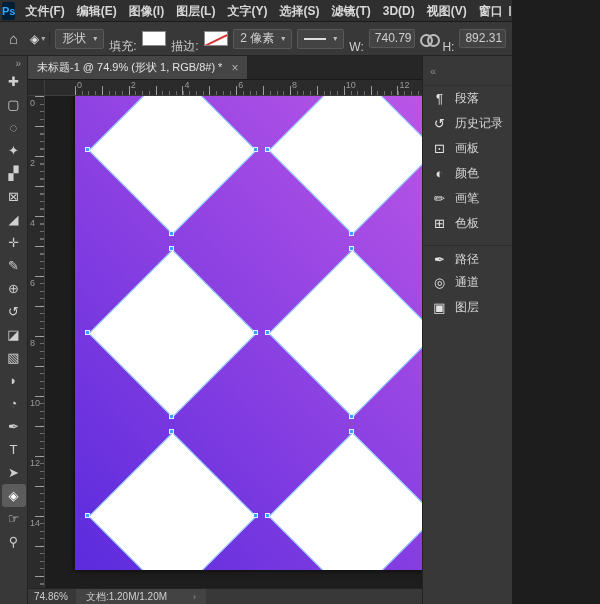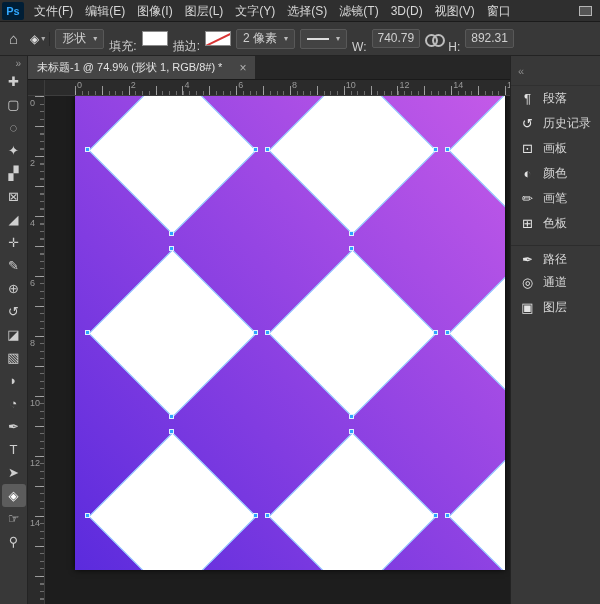--- a/index.html
+++ b/index.html
@@ -1,18 +1,18 @@
 <!DOCTYPE html>
 <html><head>
 <meta charset="utf-8">
 <style>
   * { box-sizing: border-box; margin: 0; padding: 0; }
   html,body { width:600px; height:604px; overflow:hidden; background:#1d1d1d;
     font-family:"Liberation Sans","DejaVu Sans",sans-serif; }
-  .app { width:600px; height:604px; display:flex; flex-direction:column; background:#5eead4;justify-content:flex-end; }
+  .app { width:512px; height:604px; display:flex; flex-direction:column; background:#5eead4;justify-content:flex-end; }
 
   
   .menubar { height:22px; background:#2f2f2f; border-bottom:1px solid #1b1b1b;
     display:flex; align-items:center; flex:0 0 auto; }
   .ps-logo { width:22px; height:18px; margin:0 4px 0 2px; background:#001e36; color:#31a8ff;
     font-size:11px; font-weight:bold; display:flex; align-items:center; justify-content:center; border-radius:2px; }
   .menu-item { color:#d8d8d8; font-size:12px; padding:0 6px; line-height:22px; white-space:nowrap; }
   .win-icon { margin-left:auto; margin-right:8px; width:13px; height:10px; border:1px solid #b5b5b5; background:#555; }
 
   
@@ -45,21 +45,21 @@
   .collapse { color:#9a9a9a; font-size:10px; height:13px; line-height:13px; align-self:flex-end; padding-right:6px; }
   .tool { width:24px; height:23px; display:flex; align-items:center; justify-content:center;
     color:#cfcfcf; font-size:13px; border-radius:3px; flex:0 0 auto; }
   .tool.selected { background:#5c5c5c; color:#ffffff; }
 
   
   .center { flex:1; display:flex; flex-direction:column; min-width:0; background:#1d1d1d; }
   .tabbar { height:24px; background:#262626; border-bottom:1px solid #1a1a1a;
     display:flex; align-items:flex-end; flex:0 0 auto; }
   .tab { height:23px; background:#454545; color:#e2e2e2; font-size:11px;
-    display:flex; align-items:center; gap:17px; padding:0 9px; white-space:nowrap; }
+    display:flex; align-items:center; gap:9px; padding:0 9px; white-space:nowrap; }
   .tab .close { color:#b0b0b0; font-size:12px; }
 
   .ruler-row { height:16px; display:flex; flex:0 0 auto; background:#2b2b2b; }
   .ruler-corner { width:17px; background:#2b2b2b; border-right:1px solid #3d3d3d; border-bottom:1px solid #3d3d3d; flex:0 0 auto; }
   .ruler-top { flex:1; position:relative; border-bottom:1px solid #3d3d3d; overflow:hidden; }
   .ruler-top::before { content:''; position:absolute; left:30px; right:0; bottom:0; height:4px;
     background:repeating-linear-gradient(to right, rgba(160,160,160,.55) 0 1px, transparent 1px 6.72px); }
   .ruler-top::after { content:''; position:absolute; left:30px; right:0; bottom:0; height:9px;
     background:repeating-linear-gradient(to right, rgba(180,180,180,.8) 0 1px, transparent 1px 26.87px); }
   .rnum { position:absolute; top:0; font-size:9px; color:#9a9a9a; }
@@ -95,21 +95,21 @@
   .picon { width:15px; text-align:center; font-size:13px; color:#e3e3e3; flex:0 0 auto; }
   .plabel { white-space:nowrap; overflow:hidden; text-overflow:ellipsis; max-width:52px; }
 </style>
 </head>
 <body>
 
 <div class="app">
 
   <div class="menubar">
     <div class="ps-logo">Ps</div>
-    <div id="menu-items" style="display:flex;">
+    <div id="menu-items" style="display:flex;font-weight:bold;">
         <span class="menu-item">文件(F)</span>
         <span class="menu-item">编辑(E)</span>
         <span class="menu-item">图像(I)</span>
         <span class="menu-item">图层(L)</span>
         <span class="menu-item">文字(Y)</span>
         <span class="menu-item">选择(S)</span>
         <span class="menu-item">滤镜(T)</span>
         <span class="menu-item">3D(D)</span>
         <span class="menu-item">视图(V)</span>
         <span class="menu-item">窗口</span>
@@ -235,20 +235,27 @@
               <div class="anchor" style="left: 10px; top: 417px; background: rgb(46, 164, 255);"></div>
               <div class="anchor" style="left: 178px; top: 417px; background: rgb(46, 164, 255);"></div>
               <div class="anchor" style="left: 94px; top: 333px; background: rgb(46, 164, 255);"></div>
               <div class="anchor" style="left: 190px; top: 417px; background: rgb(46, 164, 255);"></div>
               <div class="anchor" style="left: 358px; top: 417px; background: rgb(46, 164, 255);"></div>
               <div class="anchor" style="left: 274px; top: 333px; background: rgb(46, 164, 255);"></div>
               <div class="anchor" style="left: 370px; top: 417px; background: rgb(46, 164, 255);"></div>
             </div>
         </div>
       </div>
+      <div class="statusbar">
+        <span class="zoom">74.86%</span>
+        <span class="doc-wrap">
+          <span>文档:1.20M/1.20M</span>
+          <span class="chev">›</span>
+        </span>
+      </div>
     </div>
 
     <div class="rightpanel">
       <div class="panel-header">«</div>
       <div id="panel-items">
           <div class="panel-item">
             <span class="picon">¶</span>
             <span class="plabel">段落</span>
           </div>
           <div class="panel-item">

